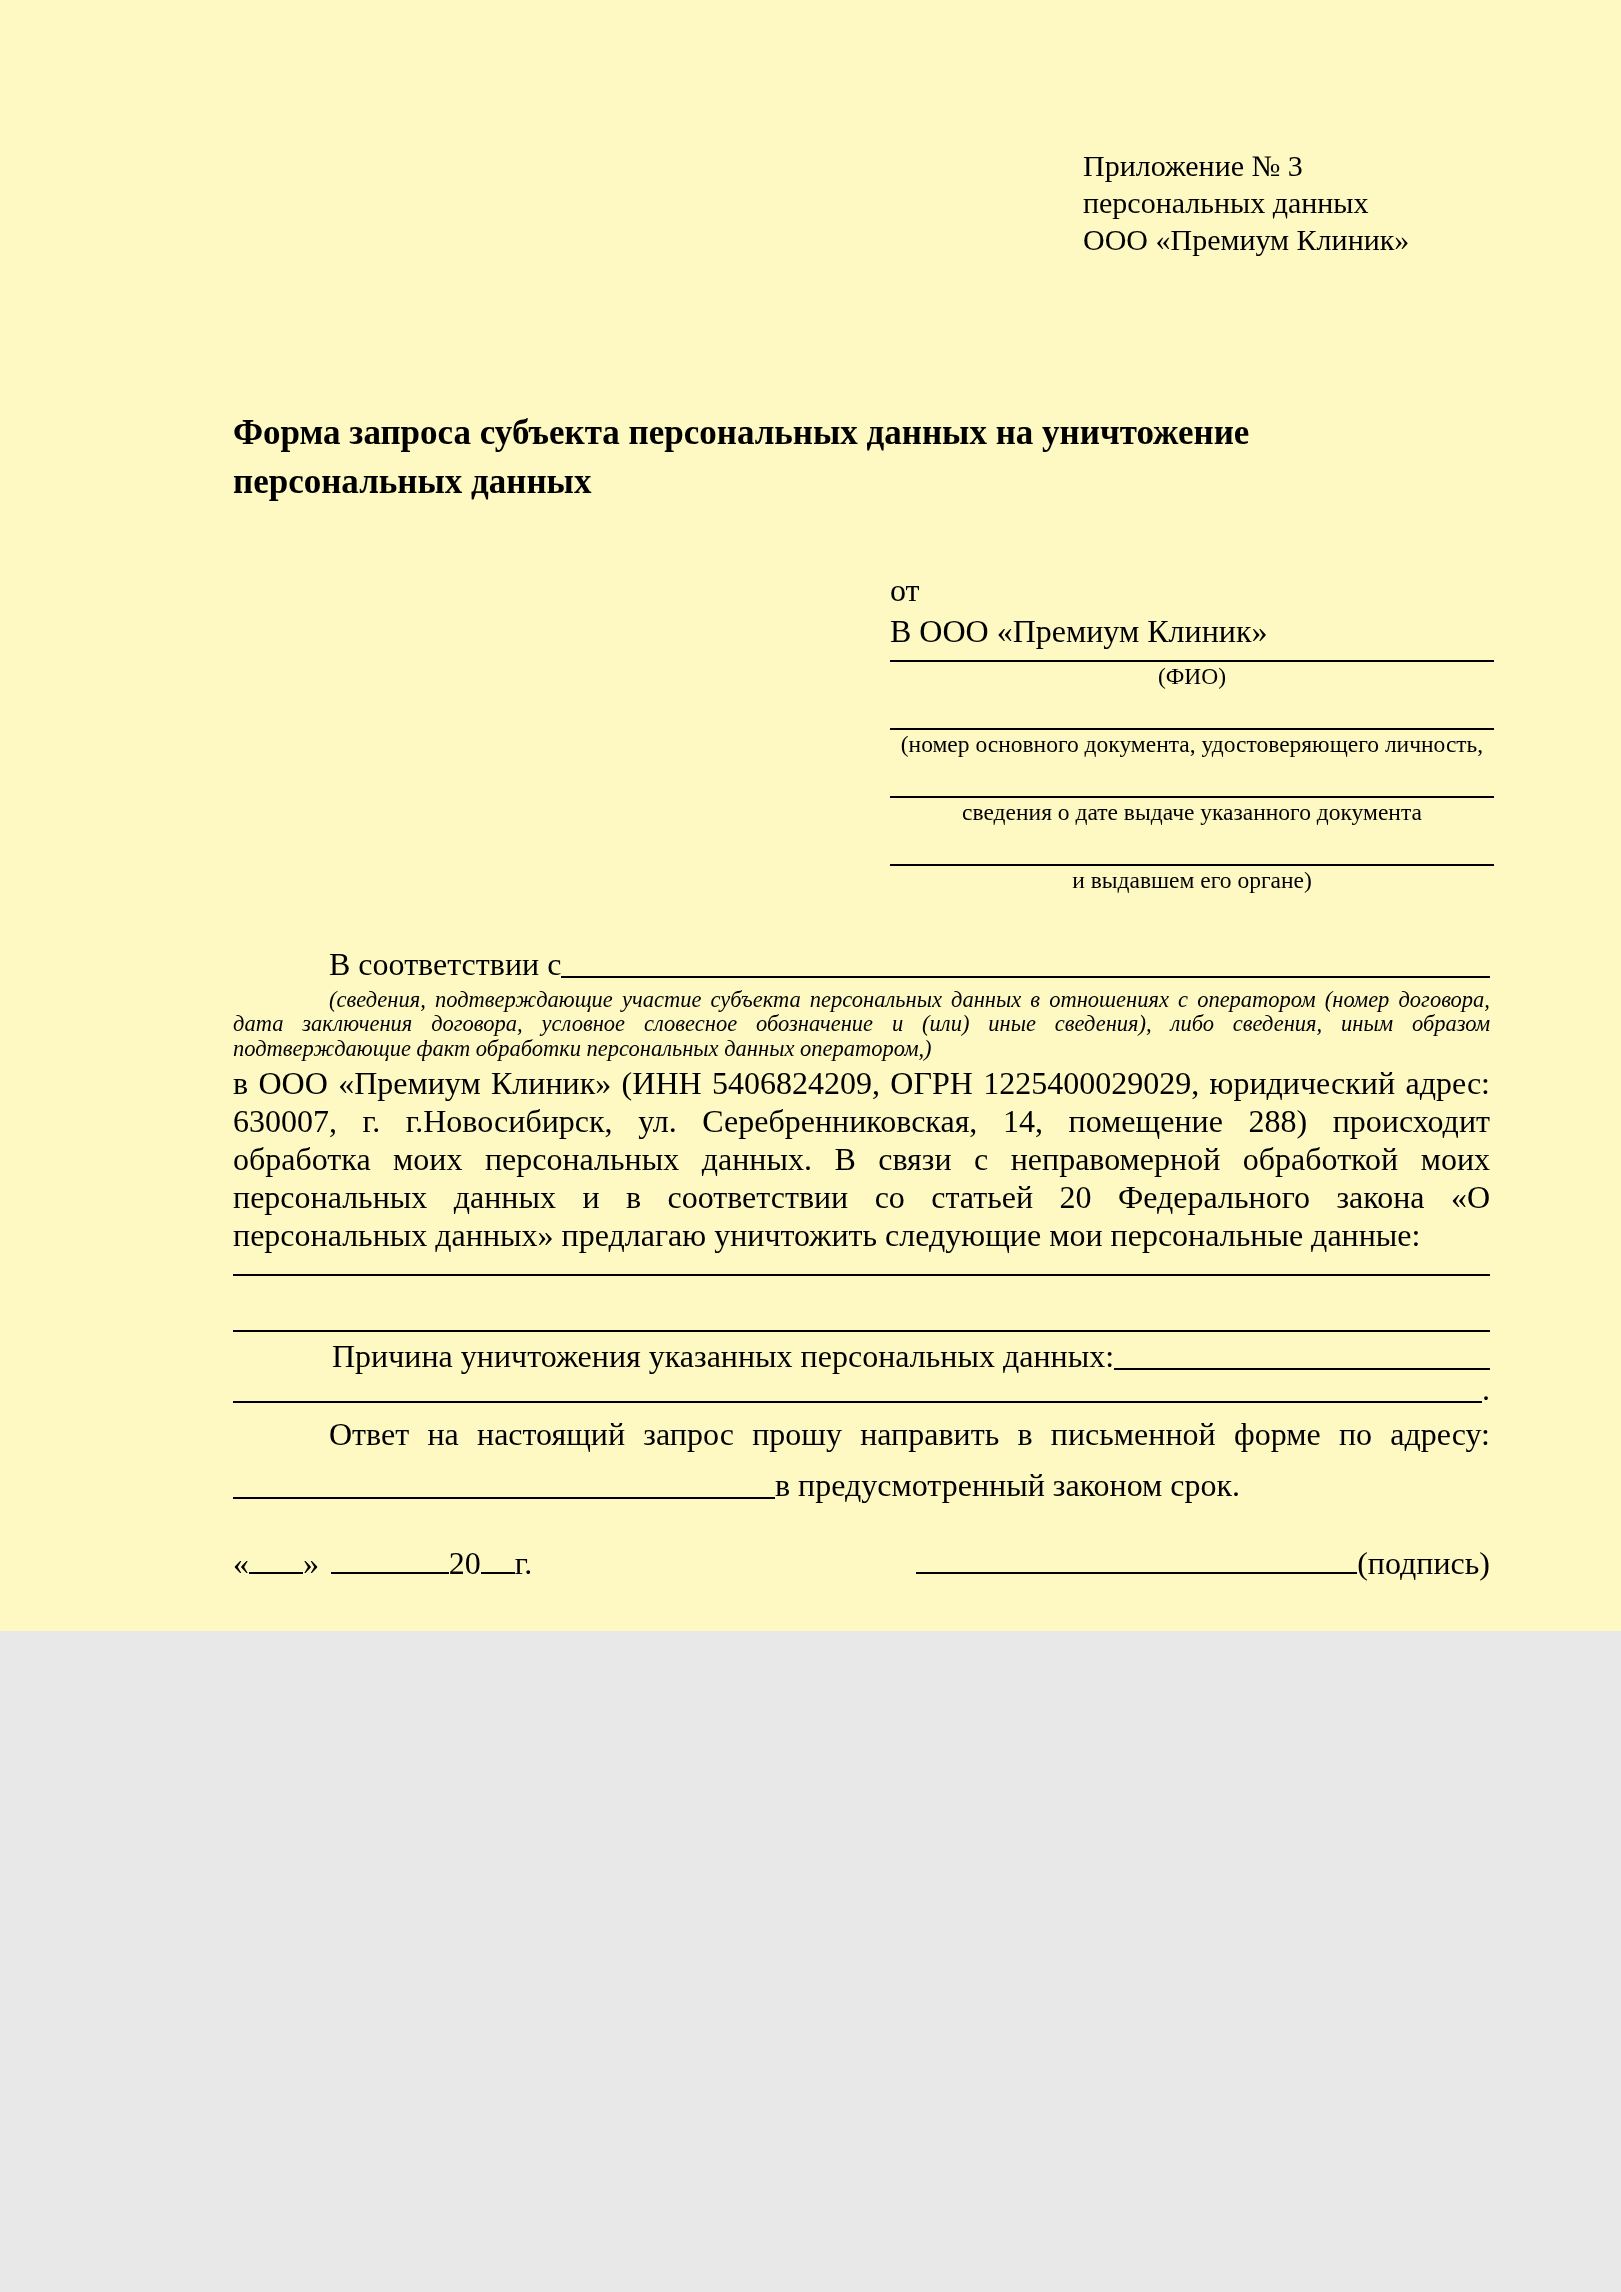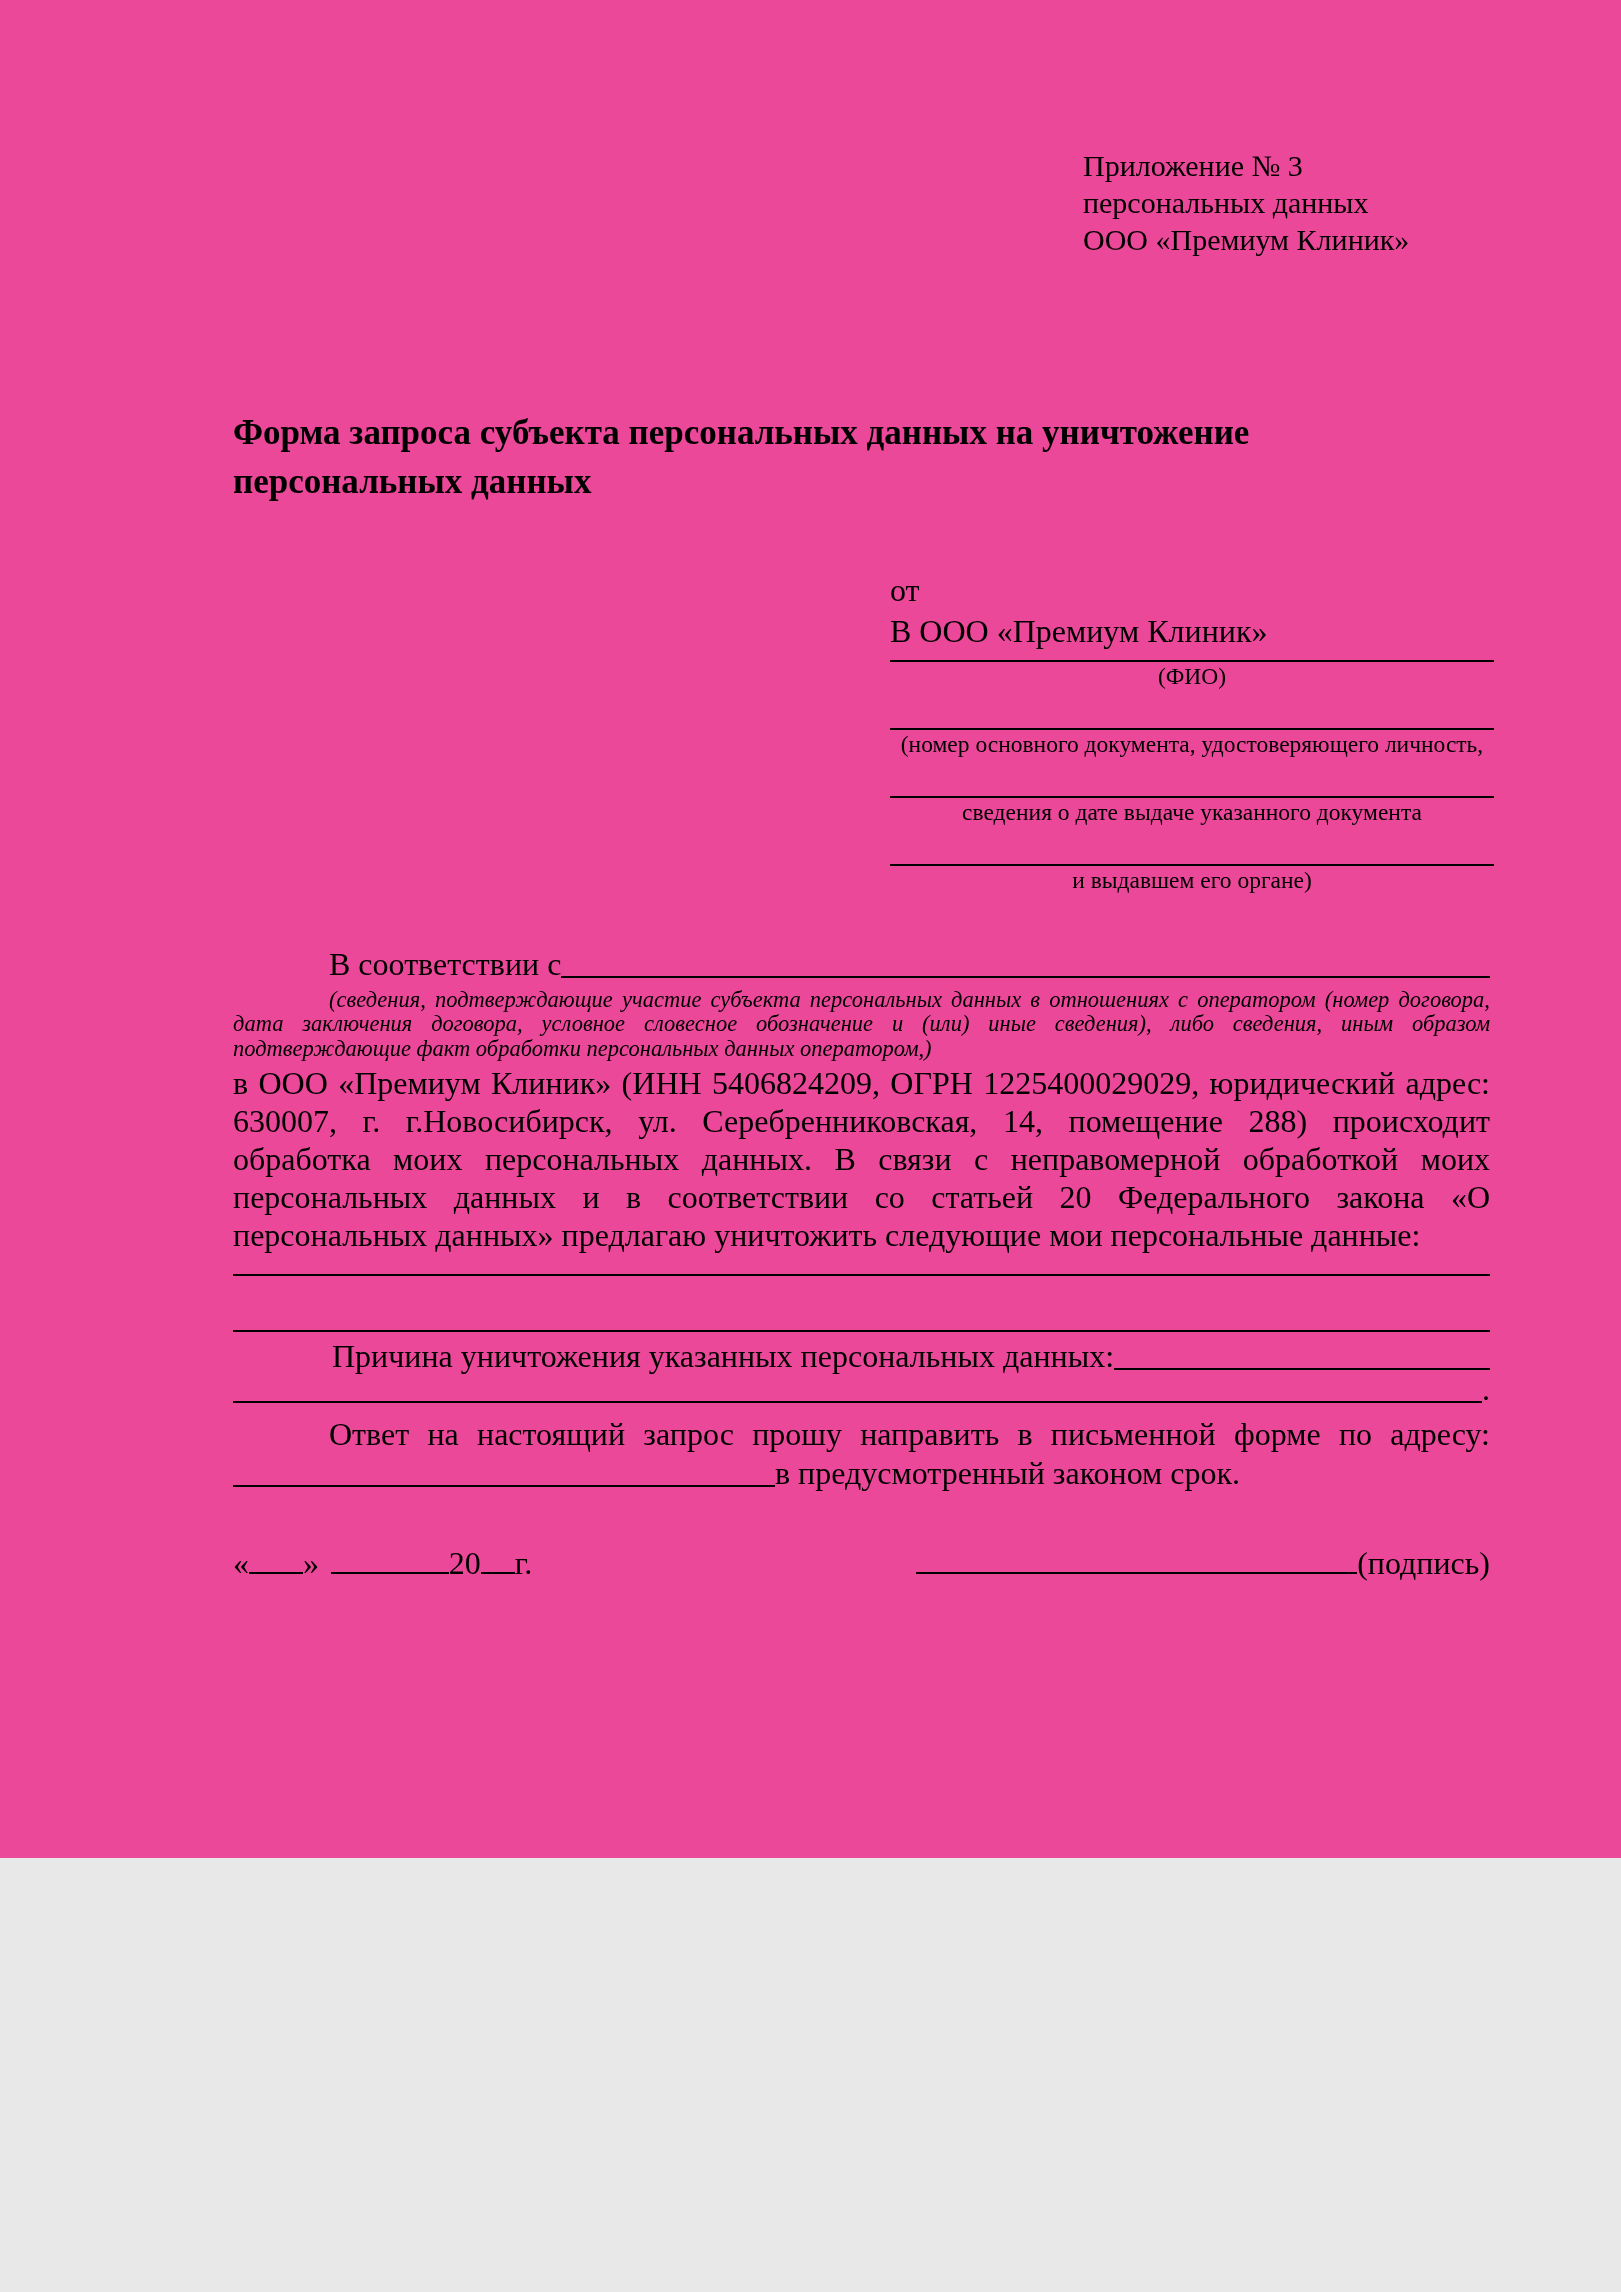--- a/index.html
+++ b/index.html
@@ -1,20 +1,20 @@
 <!DOCTYPE html>
 <html><head>
 <meta charset="utf-8">
 <style>
   html,body{margin:0;padding:0;background:#e8e8e8;}
   .page{
     position:relative;
-    width:1621px;height:1858px;
+    width:1621px;height:1631px;
     margin:0 auto;
-    background:#ec4899;
+    background:#fef9c3;
     color:#000000;
     font-family:"Liberation Serif","DejaVu Serif",serif;
     font-size:32px;
     overflow:hidden;
   }
   
   .appendix{position:absolute;left:1083px;top:147px;width:421px;font-size:30px;line-height:37px;}
   
   .doc-title{position:absolute;left:233px;top:408px;width:1257px;text-align:left;font-weight:700;font-size:35px;line-height:49px;}
   
@@ -35,21 +35,21 @@
   .hr-1{top:1274px;}
   .hr-2{top:1330px;}
   
   .reason-row{position:absolute;left:233px;top:1337px;width:1257px;display:flex;align-items:flex-end;line-height:39px;}
   .reason-label{margin-left:99px;white-space:nowrap;}
   
   .period-row{position:absolute;left:233px;top:1370px;width:1257px;display:flex;align-items:flex-end;line-height:39px;}
   
   .response{position:absolute;left:233px;top:1415px;width:1257px;line-height:39px;}
   .resp-lead{text-align:justify;text-align-last:justify;text-indent:96px;}
-  .resp-tail-row{display:flex;align-items:flex-end;}
+  .resp-tail-row{display:flex;align-items:flex-end;margin-top:12px;}
   .resp-blank{width:542px;border-bottom:2.9px solid #000;margin-bottom:5.9px;}
   
   .footer-row{position:absolute;left:233px;top:1519px;width:1257px;display:flex;justify-content:space-between;align-items:flex-end;line-height:41px;}
   .ul{display:inline-block;border-bottom:2.9px solid #000;height:29px;vertical-align:baseline;}
   .w55{width:54px;}
   .w120{width:118px;margin-left:11.8px;}
   .w35{width:34px;}
   .w450{width:441px;}
   .date-group,.sig-group{white-space:nowrap;margin-top:24px;}
 </style>

